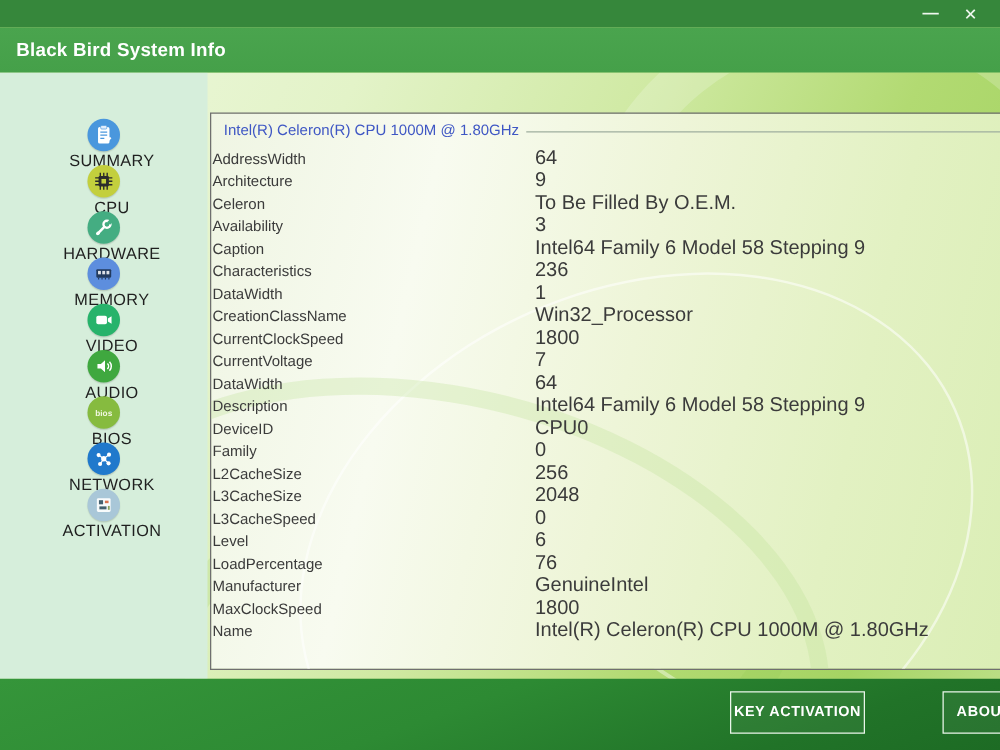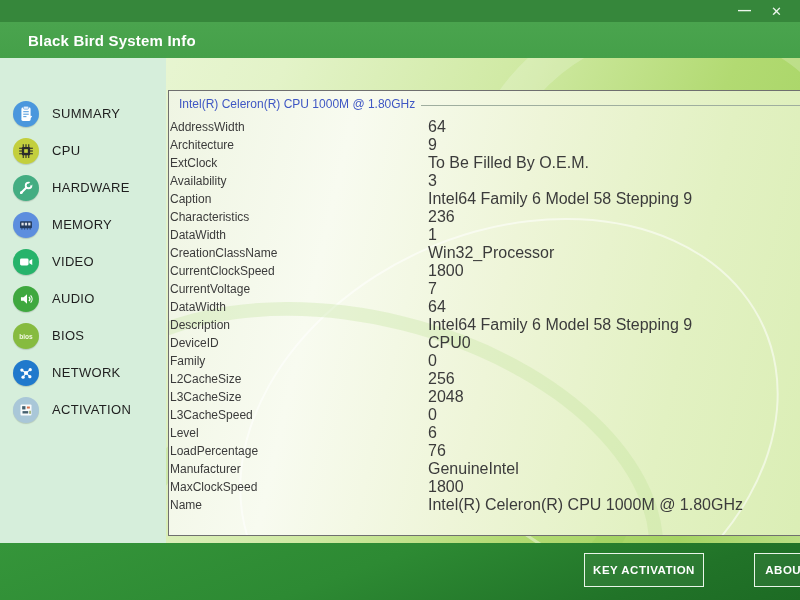--- a/index.html
+++ b/index.html
@@ -14,42 +14,42 @@
     background:#36873b; display:flex; justify-content:flex-end; align-items:center;
     gap:20px; padding-right:18px; z-index:30;
   }
   .tb-btn { color:#eef7ee; font-size:13px; line-height:1; cursor:default; }
   .tb-btn.min { font-weight:bold; letter-spacing:0; transform:translateY(-2px); }
 
   
   .header {
     position:absolute; top:22px; left:0; width:800px; height:36px;
     background:linear-gradient(180deg,#4aa44e 0%,#45a049 100%); z-index:30;
-    display:flex; align-items:center; padding-left:28px;
+    display:flex; align-items:center; padding-left:13px;
   }
   .app-title { color:#ffffff; font-size:15px; font-weight:bold; letter-spacing:0.2px; }
 
   
   .wallpaper {
     position:absolute; top:58px; left:0; width:800px; height:485px; overflow:hidden;
     background:linear-gradient(115deg,#edf8dd 0%,#e3f3c8 28%,#cfe9a2 52%,#b2da72 72%,#a5d463 88%,#bade84 100%);
     z-index:1;
   }
   .swirl { position:absolute; border-radius:50%; pointer-events:none; }
   .swirl.s1 { right:-90px; top:-60px; width:430px; height:400px; border:34px solid rgba(255,255,255,0.20); transform:rotate(-18deg); }
   .swirl.s2 { right:-140px; top:100px; width:520px; height:430px; border:3px solid rgba(255,255,255,0.40); transform:rotate(12deg); }
   .swirl.s3 { right:-40px; top:140px; width:360px; height:330px; background:radial-gradient(closest-side, rgba(255,255,255,0.35), rgba(255,255,255,0)); }
   .swirl.s4 { left:120px; bottom:-120px; width:520px; height:300px; border:26px solid rgba(140,200,80,0.18); transform:rotate(-8deg); }
 
   
   .sidebar {
     position:absolute; top:58px; left:0; width:166px; height:485px;
     background:#d6eedb; z-index:10; padding-top:37px;
   }
-  .side-item { display:flex; align-items:center; height:37px; padding-left:13px; cursor:default; }
+  .side-item { display:flex; align-items:center; height:37px; padding-left:13px; cursor:default;flex-direction:column; }
   .side-icon { width:26px; height:26px; border-radius:50%; flex:0 0 26px; margin-right:13px;
                display:flex; align-items:center; justify-content:center; box-shadow:0 1px 1px rgba(0,0,0,0.15); }
   .side-icon svg { width:22px; height:22px; display:block; }
   .side-label { font-size:13px; color:#1f1f1f; font-weight:500; letter-spacing:0.3px; }
 
   
   .panel {
     position:absolute; left:168px; top:90px; width:692px; height:446px; z-index:12;
     border:1px solid #6f6f6f; overflow:hidden;
     background:linear-gradient(103deg,#eff5e3 0%,#f8fbf0 24%,#eef5d8 48%,#e2f1c2 72%,#d8edb1 100%);
@@ -78,21 +78,21 @@
   
   .footer-bar {
     position:absolute; top:543px; left:0; width:800px; height:57px; z-index:20;
     background:linear-gradient(160deg,#35953a 0%,#2d8a33 45%,#217328 80%,#1d6b24 100%);
   }
   .footer-btn {
     position:absolute; top:10px; height:34px; border:1px solid #e9f5e9;
     background:rgba(255,255,255,0.05); color:#ffffff; font-family:"Liberation Sans", sans-serif;
     font-size:11.5px; font-weight:bold; letter-spacing:0.5px; cursor:pointer;
   }
-  .footer-btn.key { left:584px; width:120px; }
+  .footer-btn.key { left:584px; width:108px; }
   .footer-btn.about { left:754px; width:66px; }
 </style>
 </head>
 <body>
 
 <div class="window">
 
   <div class="titlebar">
     <span class="tb-btn min">—</span>
     <span class="tb-btn">✕</span>
@@ -243,21 +243,21 @@
     <div class="rows" id="rows">
         <div class="row">
           <span class="k">AddressWidth</span>
           <span class="v">64</span>
         </div>
         <div class="row">
           <span class="k">Architecture</span>
           <span class="v">9</span>
         </div>
         <div class="row">
-          <span class="k">ExtClock</span>
+          <span class="k">Celeron</span>
           <span class="v">To Be Filled By O.E.M.</span>
         </div>
         <div class="row">
           <span class="k">Availability</span>
           <span class="v">3</span>
         </div>
         <div class="row">
           <span class="k">Caption</span>
           <span class="v">Intel64 Family 6 Model 58 Stepping 9</span>
         </div>

